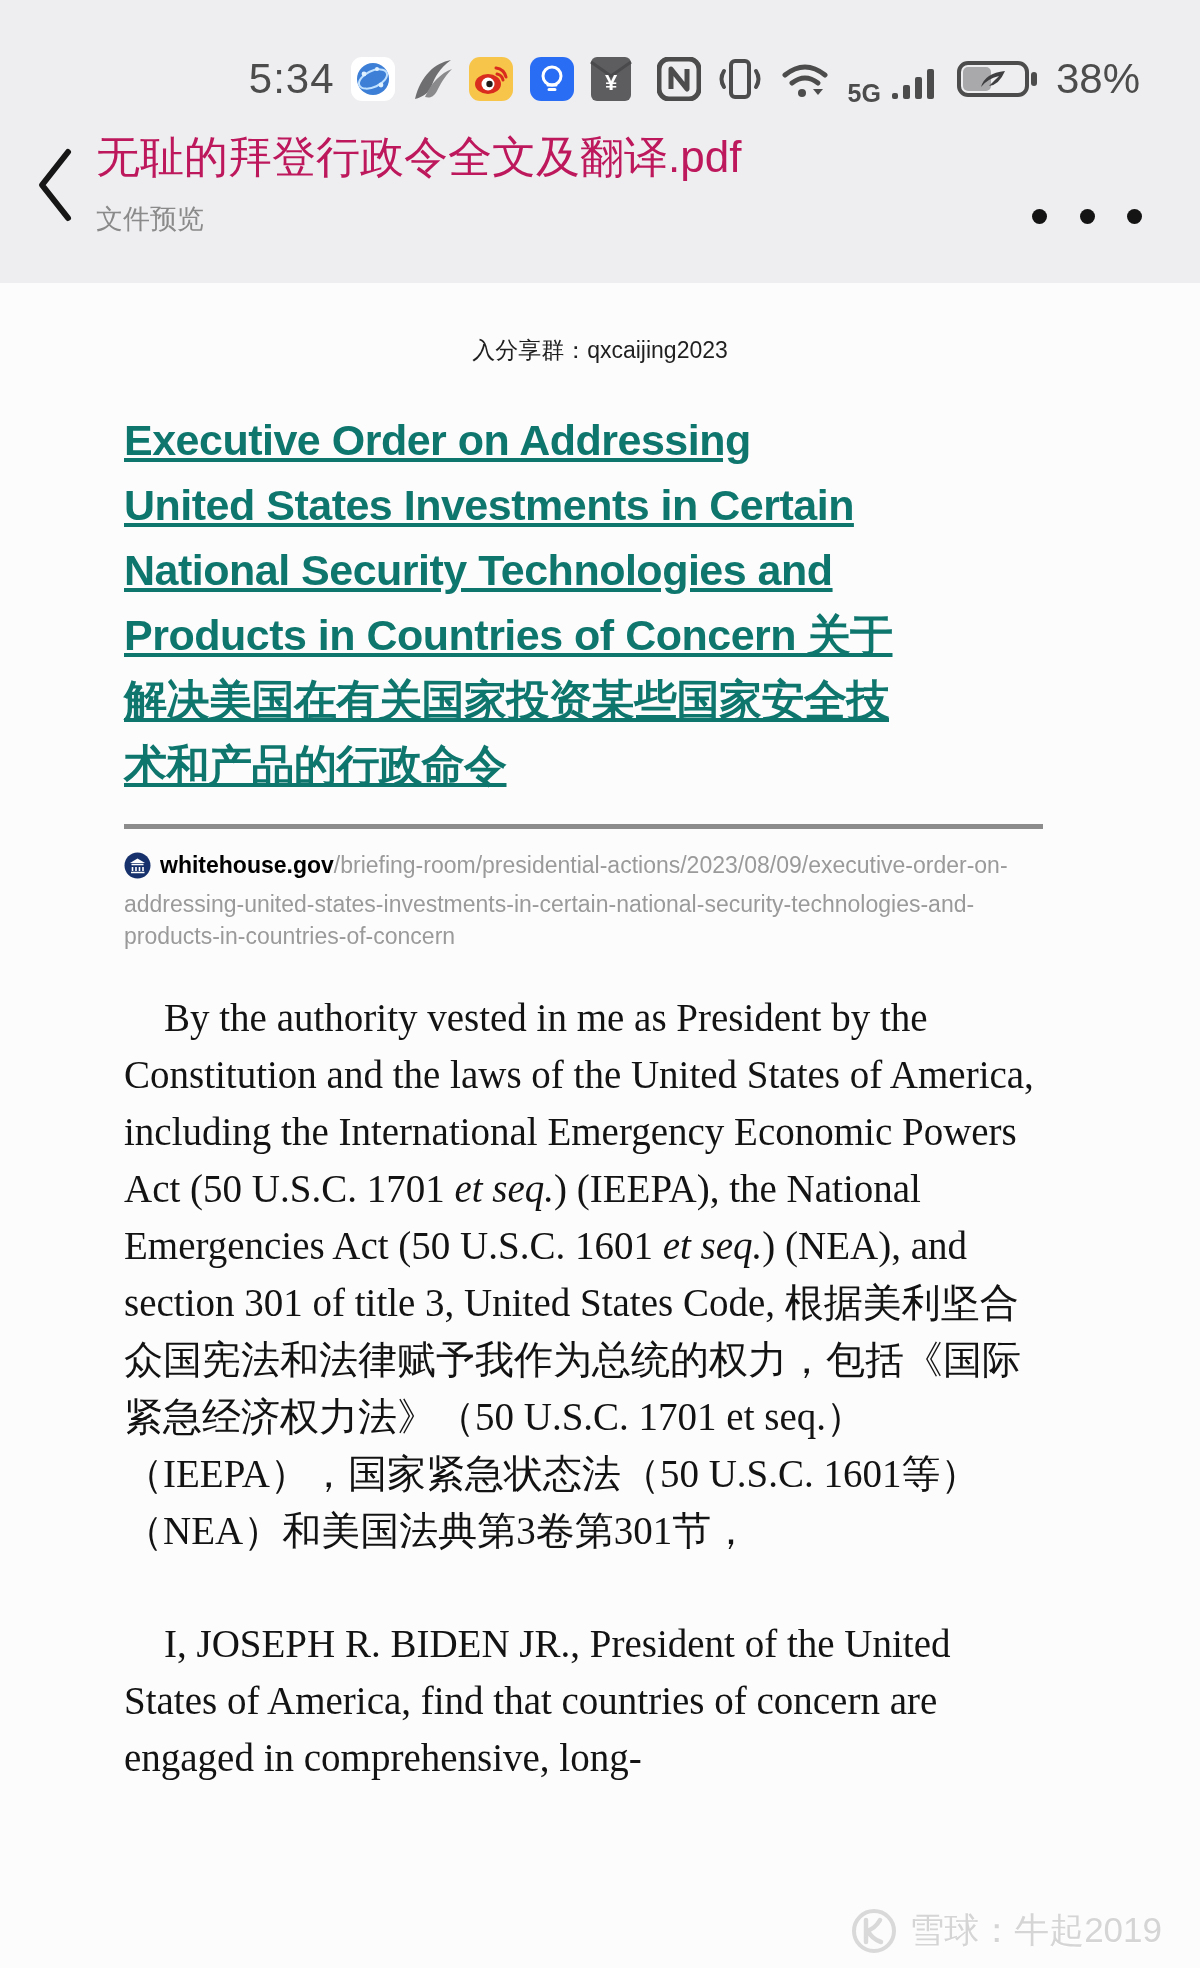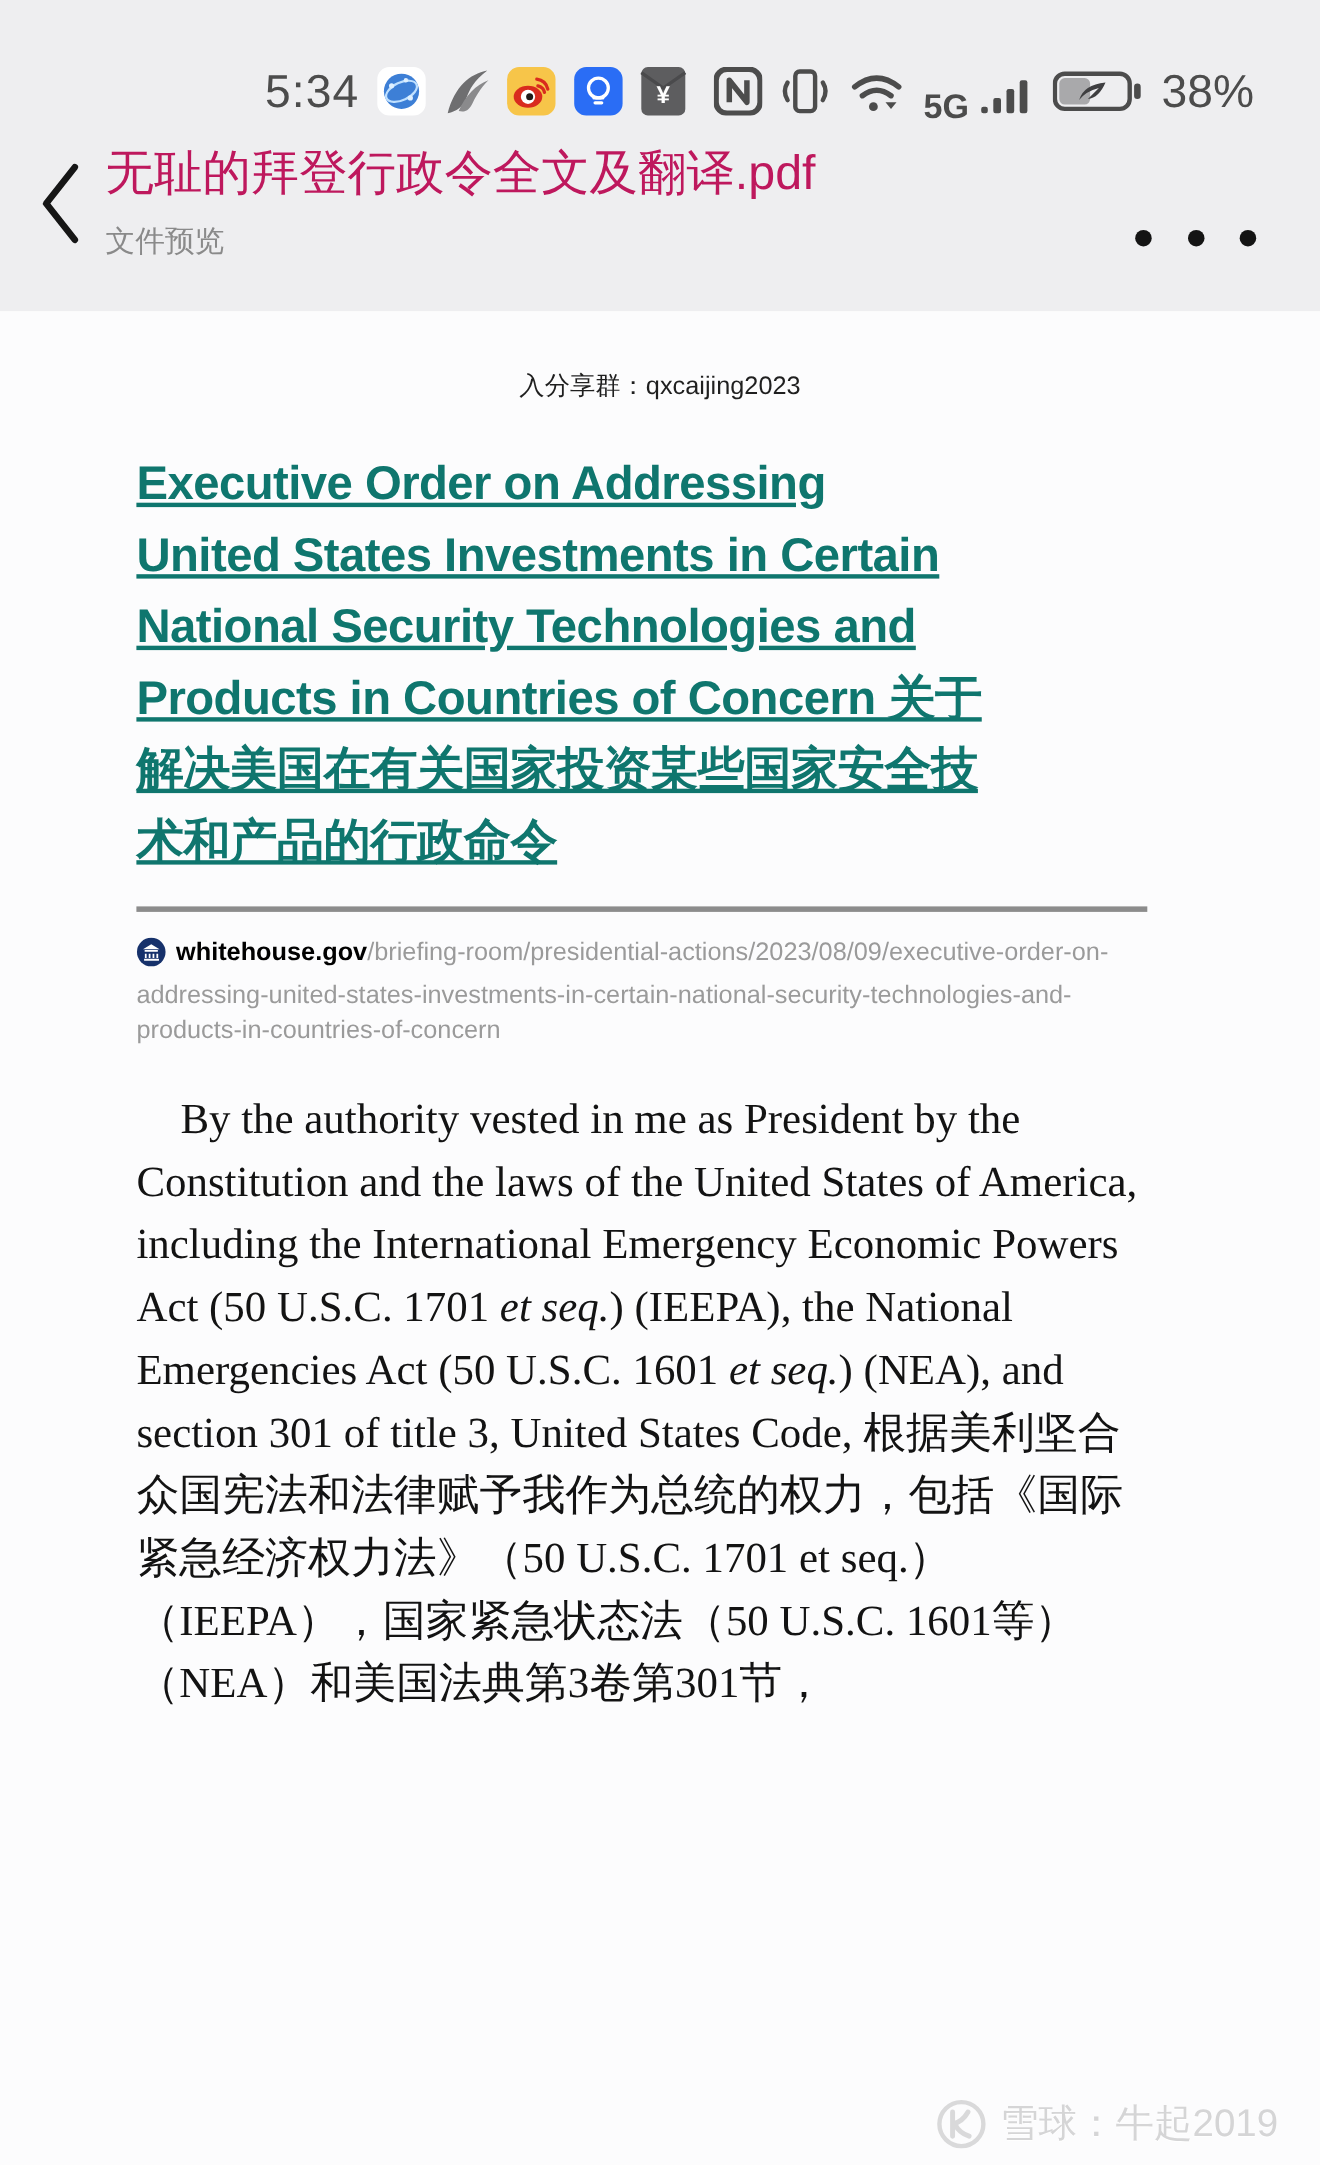--- a/index.html
+++ b/index.html
@@ -18,21 +18,21 @@
   }
 
   .status-row {
     position:absolute; top:42px; left:0; width:1140px;
     display:flex; justify-content:flex-end; align-items:center; gap:15px;
     color:#4c4c4c;
   }
   .status-time { font-size:42px; letter-spacing:1px; }
   .sicon { display:inline-block; }
   .sicon svg { display:block; }
-  .net-label { font-size:31px; font-weight:bold; position:relative; top:-8px; margin-left:2px; margin-right:-6px;margin-top:45px;}
+  .net-label { font-size:25px; font-weight:bold; position:relative; top:-8px; margin-left:2px; margin-right:-6px;margin-top:45px;}
   .batt-pct { font-size:42px; }
 
   
   .back-btn { position:absolute; top:142px; left:28px; width:56px; height:86px; }
   .file-head { position:absolute; top:128px; left:96px; width:920px; }
   .file-title { font-size:44px; color:#be185d; white-space:nowrap; }
   .file-subtitle { font-size:27px; color:#8a8a8a; margin-top:14px; }
   .more-btn { position:absolute; top:196px; right:58px; width:110px; height:40px;
     display:flex; align-items:center; justify-content:space-between; }
   .more-btn i { width:15px; height:15px; border-radius:50%; background:#141414; }
@@ -224,20 +224,21 @@
         <circle cx="13.5" cy="13.5" r="13" fill="#16316b"></circle>
         <path d="M6 11 L13.5 6.5 L21 11 Z" fill="#ffffff"></path>
         <path d="M7.5 12.5 h12 M8.5 15 v4 M12 15 v4 M15.5 15 v4 M19 15 v4 M7 20.5 h13.5" stroke="#ffffff" stroke-width="1.6"></path>
       </svg>
     </span><span class="domain">whitehouse.gov</span><span>/briefing-room/presidential-actions/2023/08/09/executive-order-on-addressing-united-states-investments-in-certain-national-security-technologies-and-products-in-countries-of-concern</span>
   </div>
 
 
   <div class="body-copy">
     <p><span>By the authority vested in me as President by the Constitution and the laws of the United States of America, including the International Emergency Economic Powers Act (50 U.S.C. 1701 </span><span class="it">et seq.</span><span>) (IEEPA), the National Emergencies Act (50 U.S.C. 1601 </span><span class="it">et seq.</span><span>) (NEA), and section 301 of title 3, United States Code, 根据美利坚合众国宪法和法律赋予我作为总统的权力，包括《国际紧急经济权力法》（50 U.S.C. 1701 et seq.）（IEEPA），国家紧急状态法（50 U.S.C. 1601等）（NEA）和美国法典第3卷第301节，</span></p>
+    <p>I, JOSEPH R. BIDEN JR., President of the United States of America, find that countries of concern are engaged in comprehensive, long-</p>
   </div>
 
   <div class="watermark">
     <svg width="46" height="46" viewBox="0 0 46 46">
       <circle cx="23" cy="23" r="20" fill="none" stroke="#d9d9da" stroke-width="4"></circle>
       <path d="M15 12 v22 M15 23 q9 -2 14 -11 M17 23 q4 8 13 11" fill="none" stroke="#d9d9da" stroke-width="4.5" stroke-linecap="round"></path>
     </svg>
     <span>雪球：牛起2019</span>
   </div>
 </div>

